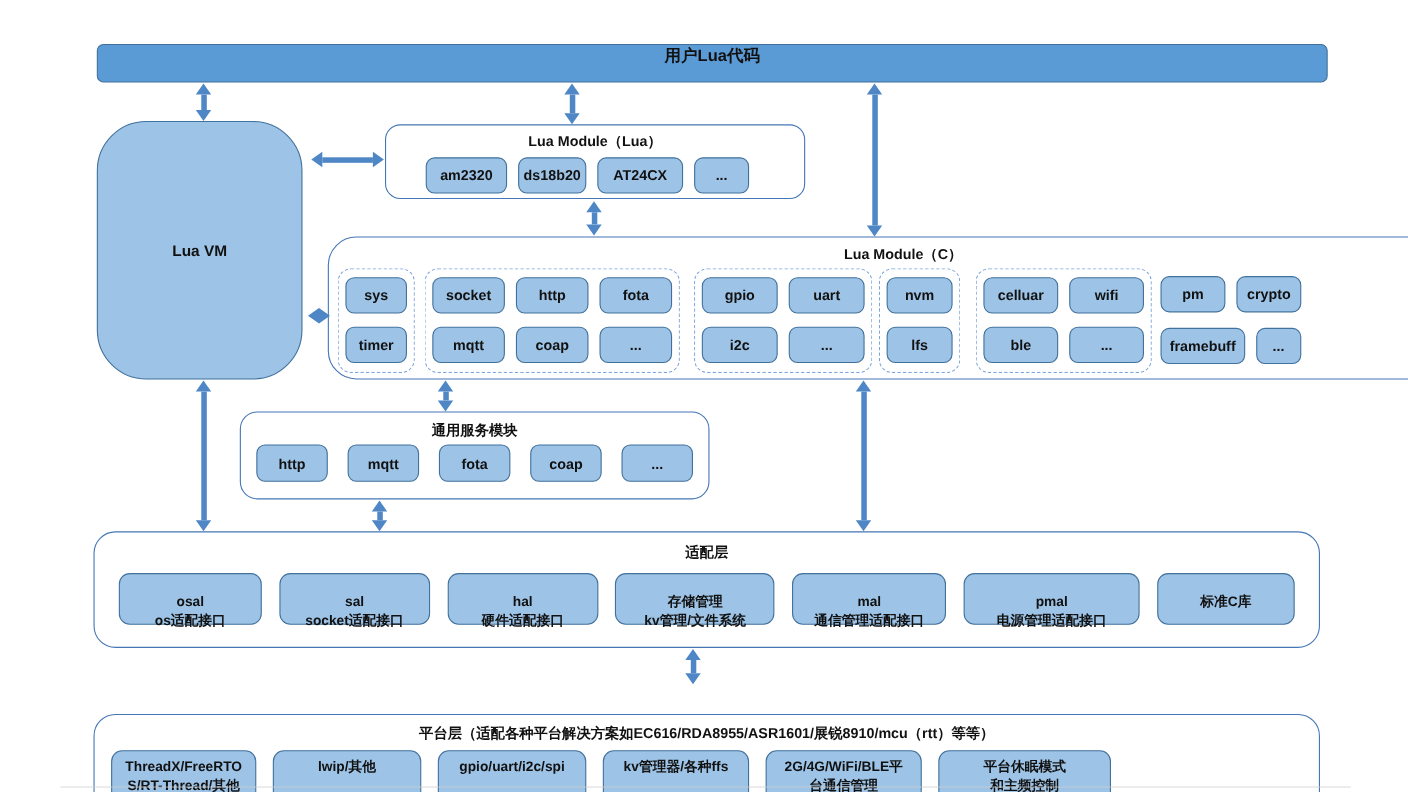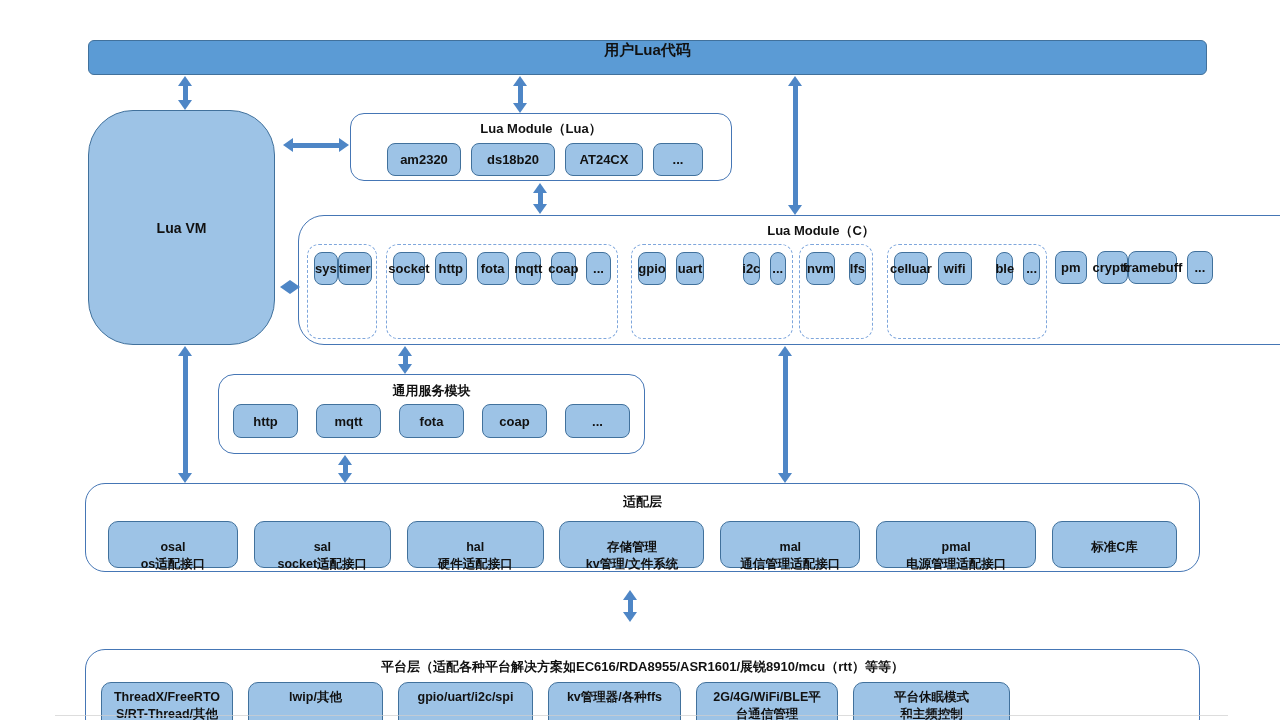--- a/index.html
+++ b/index.html
@@ -27,31 +27,31 @@
   .panel{position:absolute;background:#fff;border:1.5px solid var(--panel-border)}
   .panel .ptitle{position:absolute;left:0;right:0;text-align:center;font-weight:bold;font-size:13px}
 
   .module-lua{left:350px;top:113px;width:382px;height:68px;border-radius:14px}
   .module-lua .ptitle{top:6px}
   .module-lua .chiprow{position:absolute;left:36px;top:29px;display:flex;gap:10px}
 
   .module-c{left:298px;top:215px;width:1046px;height:130px;border-radius:26px}
   .module-c .ptitle{top:6px}
   .mc-group{position:absolute;top:28px;height:95px;padding:7px 6px;border-radius:12px;
-    display:flex;flex-direction:row;justify-content:space-between}
+    display:flex;flex-direction:column;justify-content:space-between}
   .mc-group.dashed{border:1.5px dashed var(--dash-border)}
   .mc-row{display:flex;gap:10px;height:34px}
   .mc-row .chip{flex:1;min-width:0}
 
   .services{left:218px;top:374px;width:427px;height:80px;border-radius:16px}
   .services .ptitle{top:7px}
   .services .chiprow{position:absolute;left:14px;right:14px;top:29px;display:flex;gap:18px}
   .services .chip{flex:1;height:34px}
 
-  .adapt{left:85px;top:483px;width:1115px;height:89px;border-radius:20px}
+  .adapt{left:85px;top:483px;width:1115px;height:106px;border-radius:20px}
   .adapt .ptitle{top:9px}
   .adapt .boxrow{position:absolute;left:22px;right:22px;top:37px;display:flex;justify-content:space-between}
   .lbox{background:var(--chip-fill);border:1.5px solid var(--chip-border);border-radius:10px;
     padding-top:17px;text-align:center;font-weight:bold;font-size:12.5px;line-height:1.32;height:47px}
 
   .platform{left:85px;top:649px;width:1115px;height:90px;border-radius:20px}
   .platform .ptitle{top:8px}
   .platform .boxrow{position:absolute;left:15px;top:32px;display:flex;gap:15px}
   .platform .lbox{height:48px;padding-top:6px}
 
@@ -82,21 +82,21 @@
   </div>
 
   <div class="luavm">
     <span>Lua VM</span>
   </div>
 
   <div class="panel module-lua">
     <div class="ptitle">Lua Module（Lua）</div>
     <div class="chiprow">
       <div class="chip" style="width:74px">am2320</div>
-      <div class="chip" style="width:84px">ds18b20</div>
+      <div class="chip" style="width:62px">ds18b20</div>
       <div class="chip" style="width:78px">AT24CX</div>
       <div class="chip" style="width:50px">...</div>
     </div>
   </div>
 
   <div class="panel module-c">
     <div class="ptitle">Lua Module（C）</div>
 
     <div class="mc-group dashed" style="left:8px;width:70px">
       <div class="mc-row">

